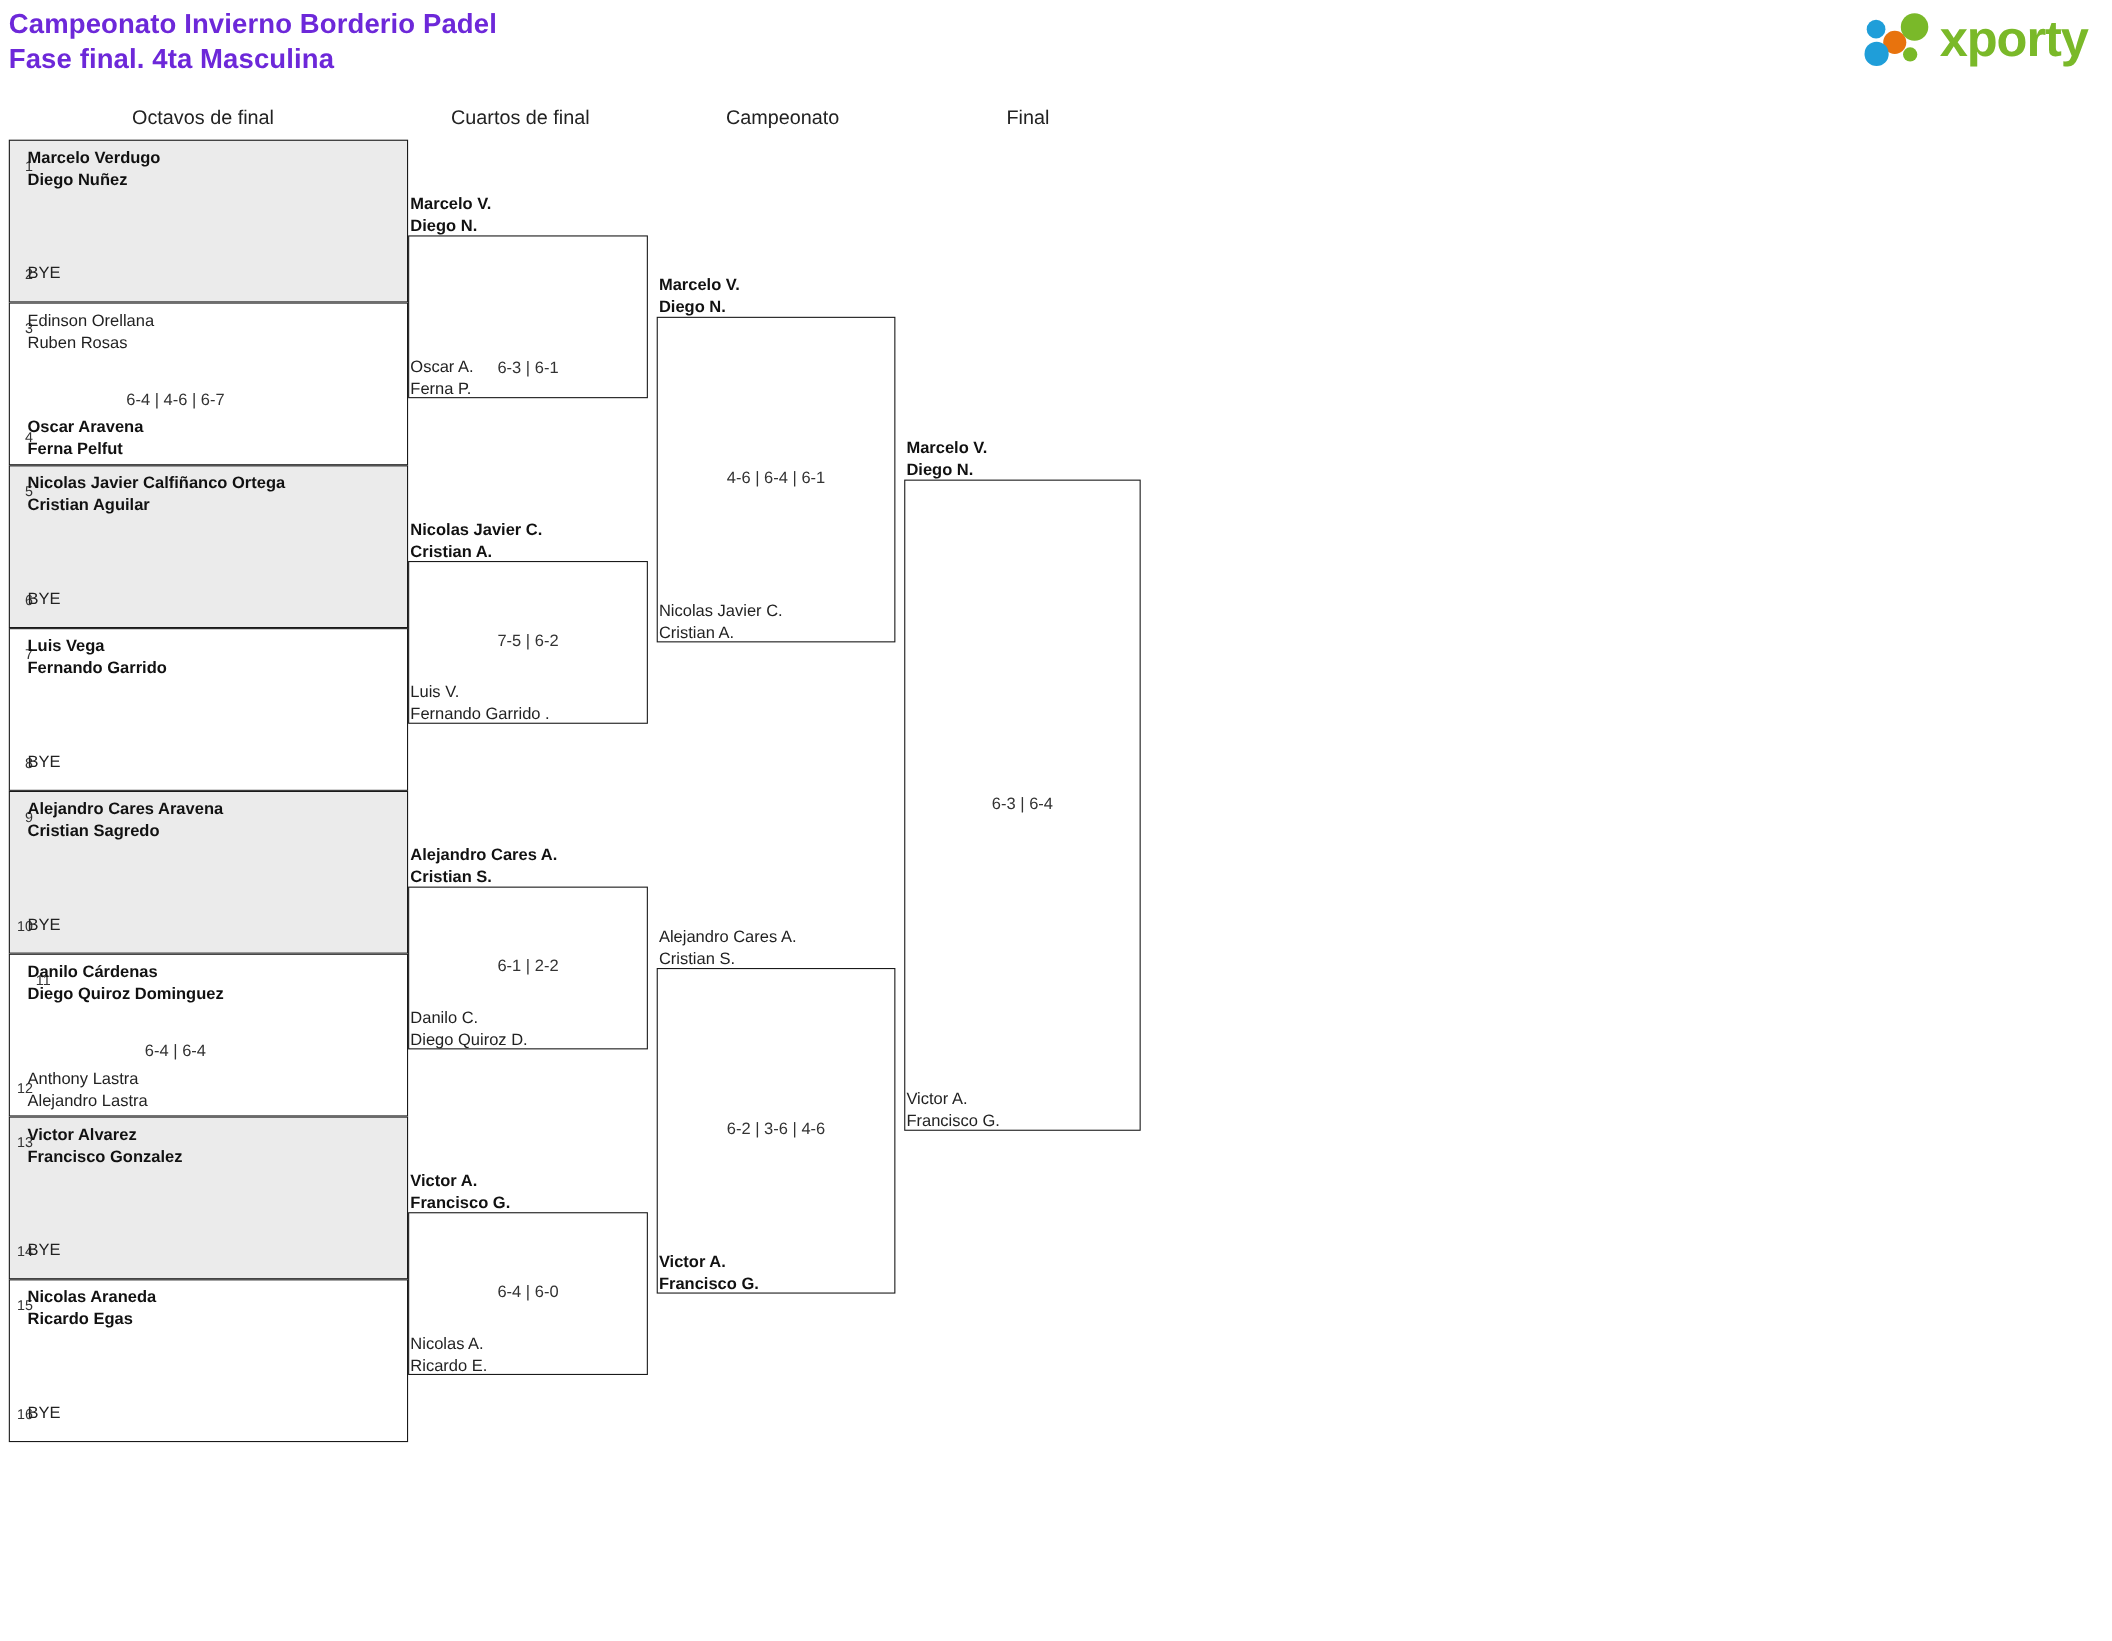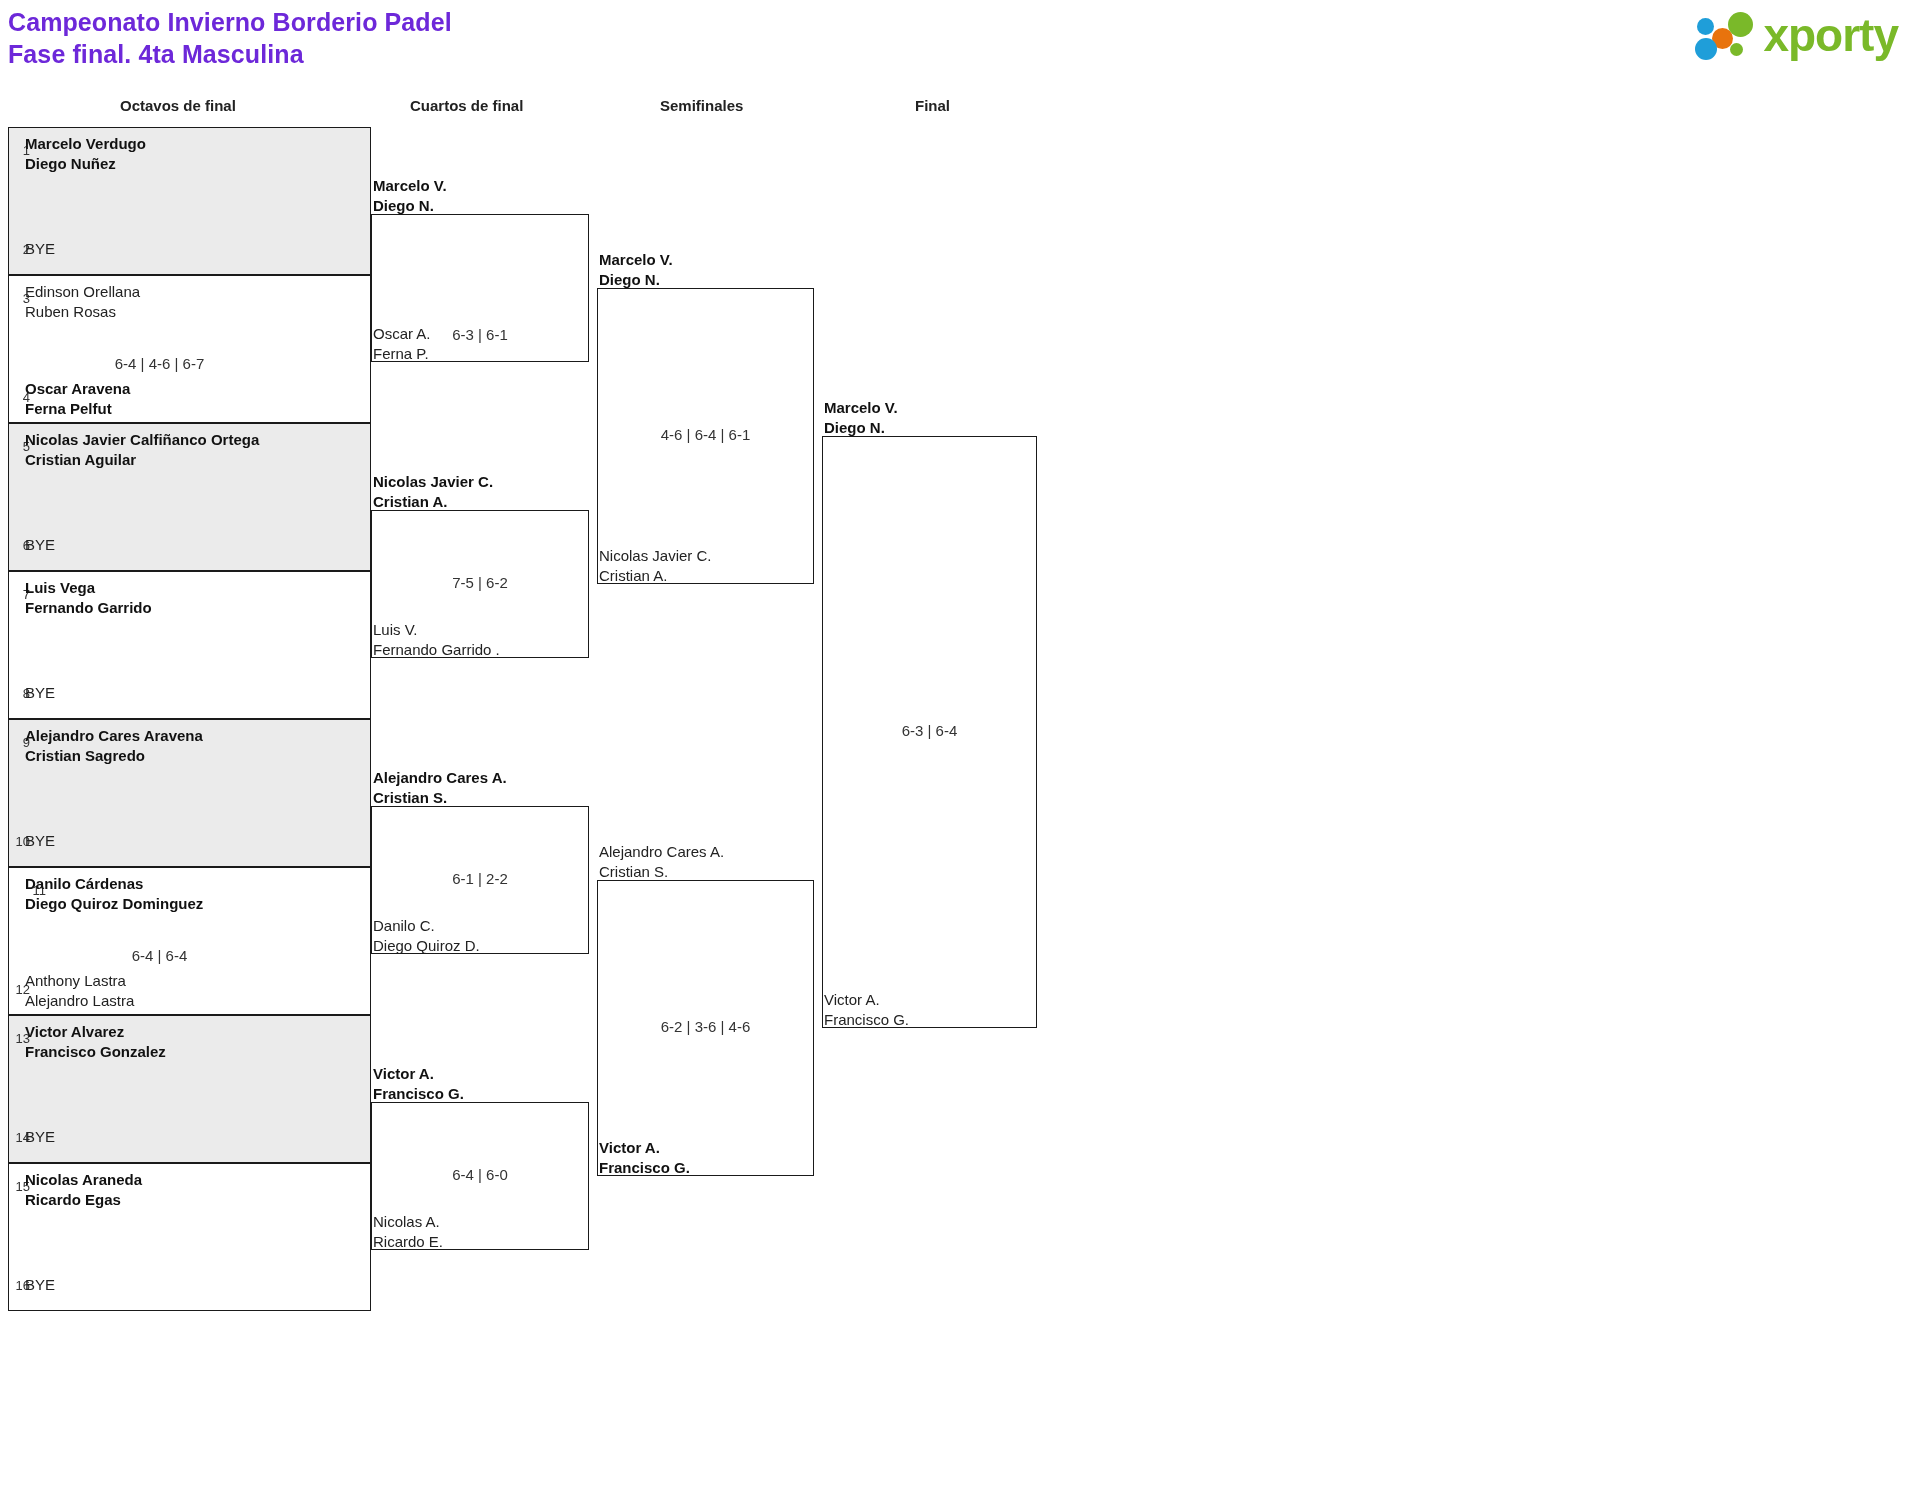--- a/index.html
+++ b/index.html
@@ -21,21 +21,21 @@
   .logo-dots { position: relative; width: 62px; height: 50px; }
   .logo-dots i { position: absolute; border-radius: 50%; display: block; }
   .d1 { width: 17px; height: 17px; background: #1f9ed9; left: 2px;  top: 8px; }
   .d2 { width: 21px; height: 21px; background: #e8730d; left: 17px; top: 18px; }
   .d3 { width: 25px; height: 25px; background: #7ab929; left: 33px; top: 2px; }
   .d4 { width: 22px; height: 22px; background: #1f9ed9; left: 0px;  top: 28px; }
   .d5 { width: 13px; height: 13px; background: #7ab929; left: 35px; top: 33px; }
   .logo-word { font-size: 46px; font-weight: 700; color: #7ab929; letter-spacing: -1px; line-height: 1; }
 
   
-  .round-head { position: absolute; font-size: 15px; color: #222; white-space: nowrap; font-weight: bold; }
+  .round-head { position: absolute; font-size: 18px; color: #222; white-space: nowrap; }
 
   
   .bracket { position: absolute; left: 0; top: 0; }
 
   .r1box {
     position: absolute;
     border: 1px solid #1a1a1a;
     background: #ffffff;
   }
   .r1box.shaded { background: #ebebeb; }
@@ -87,21 +87,21 @@
         <i class="d3"></i>
         <i class="d4"></i>
         <i class="d5"></i>
     </div>
     <div class="logo-word">xporty</div>
   </div>
 
   <div id="round-heads">
       <div class="round-head" style="left: 120px; top: 97px;">Octavos de final</div>
       <div class="round-head" style="left: 410px; top: 97px;">Cuartos de final</div>
-      <div class="round-head" style="left: 660px; top: 97px;">Semifinales</div>
+      <div class="round-head" style="left: 660px; top: 97px;">Campeonato</div>
       <div class="round-head" style="left: 915px; top: 97px;">Final</div>
     </div>
   <div class="bracket" id="bracket-layer">
       <div class="r1box shaded" style="left: 8px; top: 127px; width: 363px; height: 148px;"></div>
       <div class="seed" style="left: 4px; top: 143px;">1</div>
       <div class="pname win" style="left: 25px; top: 134px;">
         <div>Marcelo Verdugo</div>
         <div>Diego Nuñez</div>
       </div>
       <div class="seed" style="left: 4px; top: 242px;">2</div>

